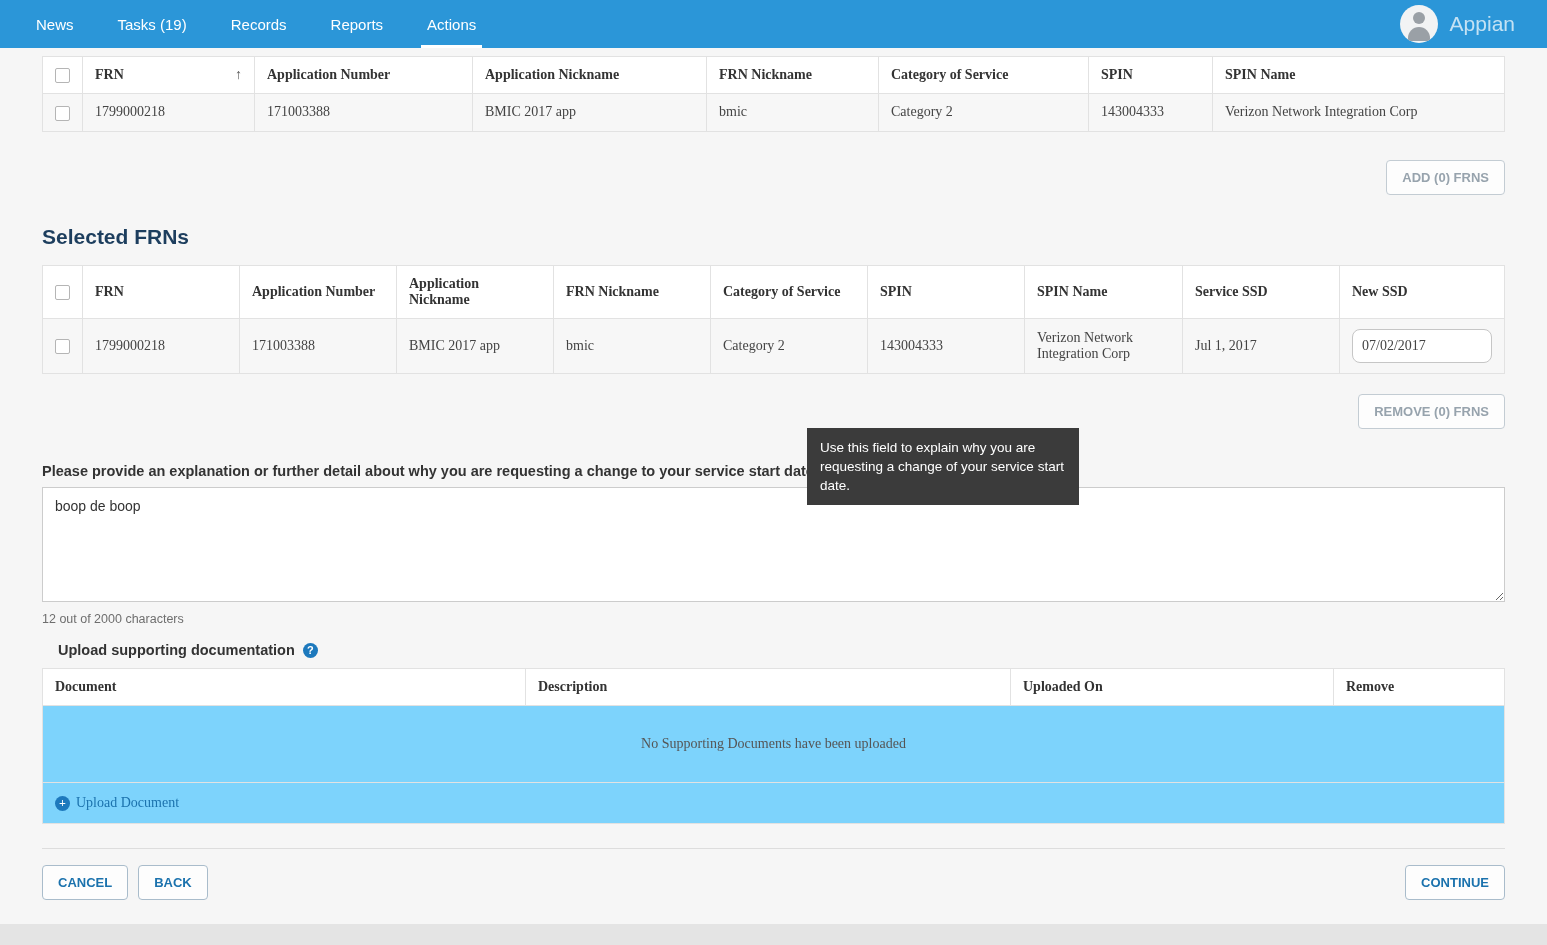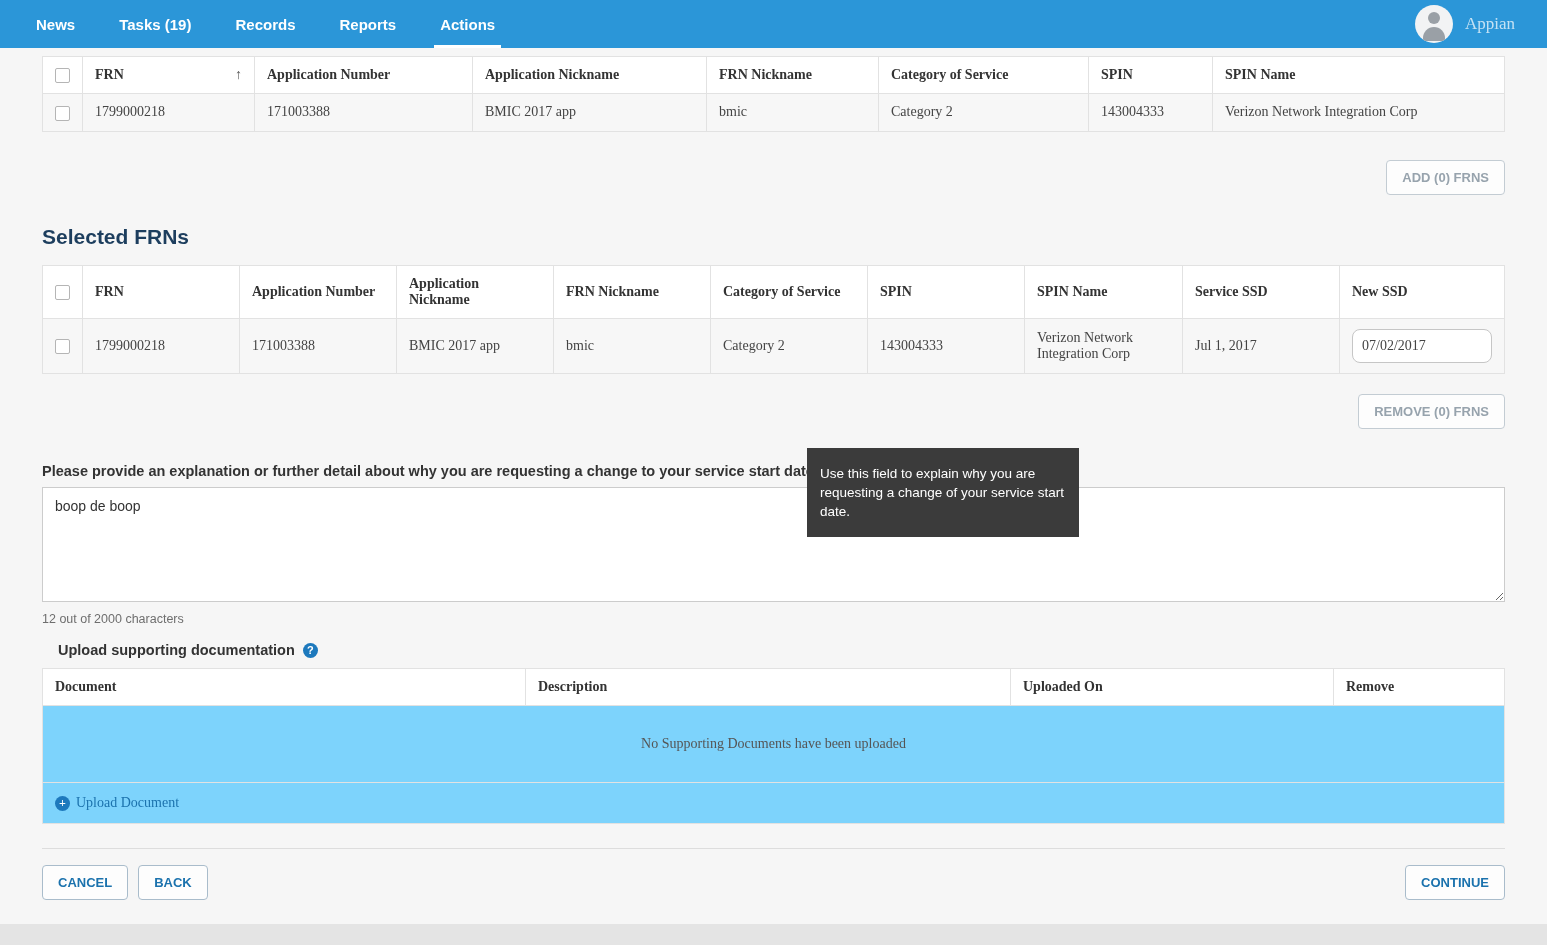--- a/index.html
+++ b/index.html
@@ -8,27 +8,27 @@
     --heading-navy:#1d3e5e;
     --tooltip-bg:#3b3b3b;
     --border:#e2e2e2;
   }
   *{box-sizing:border-box;}
   body{margin:0;background:#e4e4e4;font-family:"Liberation Sans","DejaVu Sans",sans-serif;color:#444;}
   .page{width:1547px;height:945px;position:relative;background:#e4e4e4;overflow:hidden;}
 
   
   .topnav{height:48px;background:var(--nav-blue);display:flex;align-items:stretch;padding:0 14px;}
-  .nav-item{color:#fff;padding:0 22px;display:flex;align-items:center;font-size:15px;cursor:pointer;position:relative;font-weight:bold;}
+  .nav-item{color:#fff;padding:0 22px;display:flex;align-items:center;font-size:15px;cursor:pointer;position:relative;font-weight:normal;}
   .nav-item.active::after{content:"";position:absolute;left:16px;right:16px;bottom:0;height:3px;background:#fff;}
   .nav-right{margin-left:auto;display:flex;align-items:center;gap:12px;padding-right:18px;}
   .avatar{width:38px;height:38px;border-radius:50%;background:#f2f3f4;position:relative;overflow:hidden;cursor:pointer;}
   .avatar::before{content:"";position:absolute;top:7px;left:50%;transform:translateX(-50%);width:12px;height:12px;border-radius:50%;background:#9aa0a6;}
   .avatar::after{content:"";position:absolute;top:22px;left:50%;transform:translateX(-50%);width:22px;height:14px;border-radius:11px 11px 0 0;background:#9aa0a6;}
-  .brand{color:rgba(255,255,255,.72);font-size:17px;font-family:Liberation Serif, serif;}
+  .brand{color:rgba(255,255,255,.72);font-size:21px;}
 
   
   .content{background:#f6f6f6;min-height:860px;padding:8px 42px 24px;position:relative;}
 
   table{width:100%;border-collapse:collapse;background:#fff;font-size:14px;color:#444;}
   th,td{border:1px solid var(--border);padding:10px 12px;text-align:left;vertical-align:middle;font-family:Liberation Serif, serif;}
   th{font-weight:bold;color:#333;background:#fff;}
   td{background:#f7f7f7;}
   .cb-cell{text-align:center;width:38px;}
   .checkbox{display:inline-block;width:15px;height:15px;border:1px solid #b5b5b5;background:#fff;border-radius:2px;cursor:pointer;vertical-align:middle;}
@@ -40,21 +40,21 @@
   .btn.disabled{color:#97a3ad;}
   .btn.primary{color:var(--link-blue);border-color:#a9bccb;}
 
   h2.section-title{font-size:21px;color:var(--heading-navy);margin:30px 0 16px;font-weight:bold;}
 
   .ssd-input{width:140px;padding:8px 9px;border:1px solid #c6c6c6;border-radius:8px;font-size:14px;color:#444;background:#fff;font-family:inherit;}
 
   .field-label{font-weight:bold;color:#333;font-size:14.5px;margin:34px 0 8px;}
   .help-icon{display:inline-block;width:15px;height:15px;border-radius:50%;background:#1d79bd;color:#fff;font-size:11px;line-height:15px;text-align:center;font-weight:bold;cursor:pointer;margin-left:4px;vertical-align:1px;}
 
-  .tooltip{position:absolute;left:807px;top:400px;width:272px;background:var(--tooltip-bg);color:#fff;font-size:13.5px;line-height:1.42;padding:16px 13px;z-index:20;}
+  .tooltip{position:absolute;left:807px;top:380px;width:272px;background:var(--tooltip-bg);color:#fff;font-size:13.5px;line-height:1.42;padding:10px 13px;z-index:20;}
 
   textarea.explain{width:100%;height:115px;border:1px solid #ccc;padding:10px 12px;font-size:14px;color:#333;background:#fff;resize:both;font-family:inherit;}
   .char-count{font-size:12.5px;color:#6e6e6e;margin:6px 0 16px;}
 
   .upload-label{font-weight:bold;color:#333;font-size:14.5px;margin:4px 16px 10px;}
   .upload-table td{background:#7dd3fc;}
   .empty-cell{text-align:center;padding:30px 12px;color:#555;}
   .upload-link-cell{padding:12px;}
   .upload-link{color:var(--link-blue);cursor:pointer;font-size:14px;display:inline-flex;align-items:center;gap:6px;}
   .plus-icon{display:inline-block;width:15px;height:15px;border-radius:50%;background:#1d79bd;color:#fff;font-size:12px;line-height:14px;text-align:center;font-weight:bold;}

